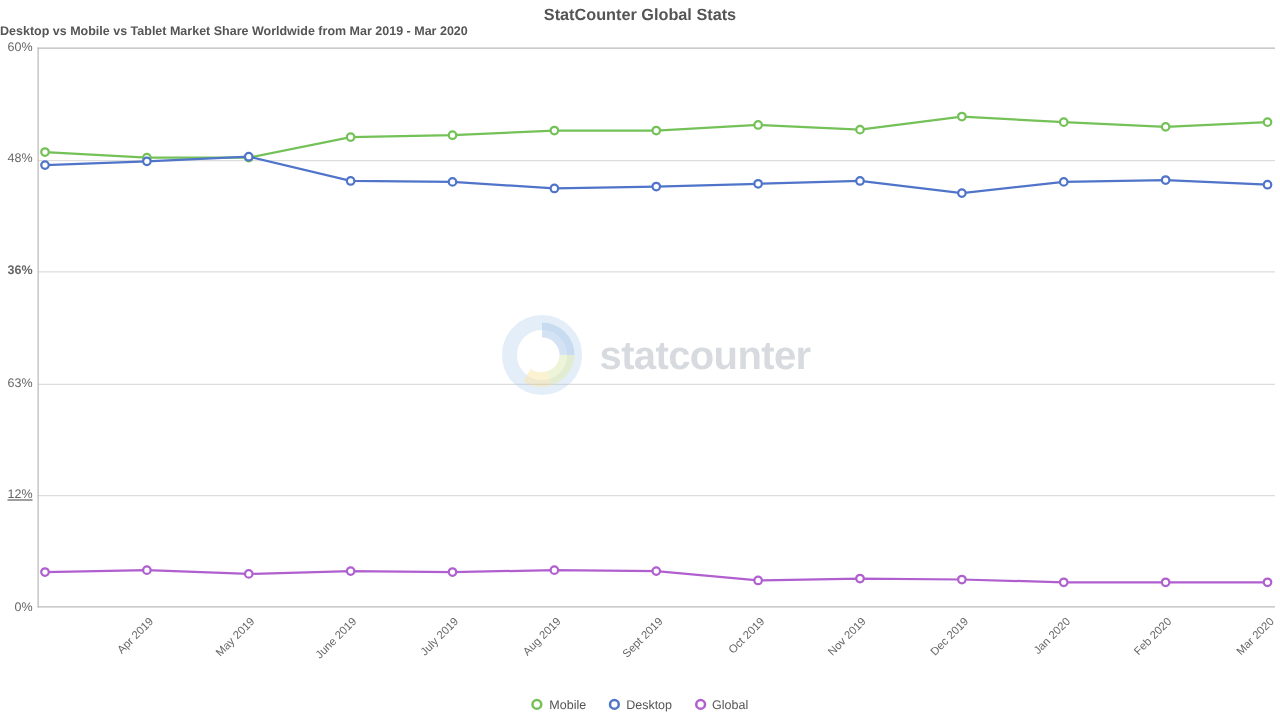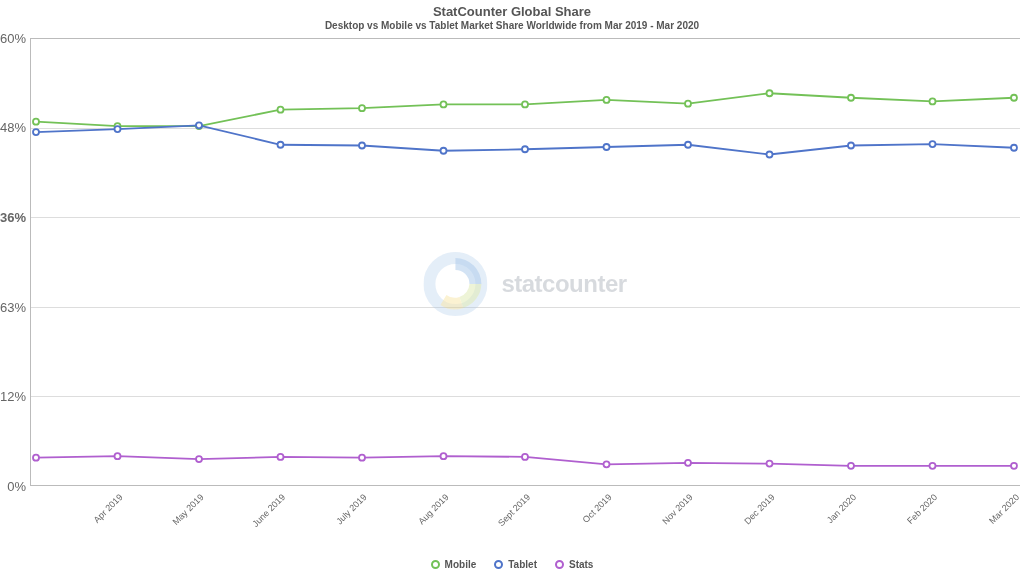--- a/index.html
+++ b/index.html
@@ -24,21 +24,20 @@
     text-align: center;
     font-weight: bold;
     font-size: 13px;
     color: #555;
   }
   .subtitle {
     position: absolute;
     top: 20px;
     left: 0;
     width: 100%;
-    text-align: center;
     font-weight: bold;
     font-size: 10px;
     color: #555;
   }
   .plot {
     position: absolute;
     left: 30px;
     top: 38px;
     width: 990px;
     height: 448px; 
@@ -55,21 +54,21 @@
     position: absolute;
     left: 0;
     width: 100%;
     height: 0;
     border-top: 1px solid #ddd;
   }
   .ytick {
     position: absolute;
     right: calc(100% + 4px);
     transform: translateY(-50%);
-    font-size: 13px;
+    font-size: 10px;
     color: #666;
     white-space: nowrap;
   }
   .xtick {
     position: absolute;
     top: calc(100% + 6px);
     font-size: 9px;
     color: #666;
     transform: rotate(-45deg);
     transform-origin: top right;
@@ -82,41 +81,40 @@
     left: 50%;
     top: 55%;
     transform: translate(-50%, -50%);
     display: flex;
     align-items: center;
     gap: 14px;
     opacity: 0.55;
     pointer-events: none;
   }
   .watermark-text {
-    font-size: 24px;
+    font-size: 32px;
     font-weight: 600;
     color: #b8bdc4;
     letter-spacing: -0.5px;
   }
   .legend {
     position: absolute;
     bottom: 6px;
     left: 0;
     width: 100%;
     display: flex;
     justify-content: center;
     gap: 18px;
     font-size: 10px;
     color: #555;
   }
   .legend-item {
     display: flex;
-    align-items: center;
+    align-items: flex-start;
     gap: 5px;
-    font-weight: bold;
   }
   .legend-marker {
     width: 9px;
     height: 9px;
     border-radius: 50%;
     background: #fff;
     border: 2px solid;
     box-sizing: border-box;
   }
   svg.lines {
@@ -131,21 +129,21 @@
   }
   path.series {
     fill: none;
     stroke-width: 1.8;
   }
 </style>
 </head>
 <body>
 
 <div class="chart-container">
-  <div class="title">StatCounter Global Share</div>
+  <div class="title">StatCounter Global Stats</div>
   <div class="subtitle">Desktop vs Mobile vs Tablet Market Share Worldwide from Mar 2019 - Mar 2020</div>
 
   <div class="plot">
       <div class="gridline" style="top: 89.6px;"></div>
       <div class="gridline" style="top: 179.2px;"></div>
       <div class="gridline" style="top: 268.8px;"></div>
       <div class="gridline" style="top: 358.4px;"></div>
     <div class="watermark">
       <svg width="64" height="64" viewBox="0 0 64 64">
         <circle cx="32" cy="32" r="26" fill="none" stroke="#a7c6e8" stroke-width="12" opacity="0.55"></circle>
@@ -196,21 +194,21 @@
         <circle cx="576.5" cy="426.3466666666667" r="3" class="pt" stroke="#b05fcf"></circle>
         <circle cx="658" cy="424.85333333333335" r="3" class="pt" stroke="#b05fcf"></circle>
         <circle cx="739.5" cy="425.6" r="3" class="pt" stroke="#b05fcf"></circle>
         <circle cx="821" cy="427.84" r="3" class="pt" stroke="#b05fcf"></circle>
         <circle cx="902.5" cy="427.84" r="3" class="pt" stroke="#b05fcf"></circle>
         <circle cx="984" cy="427.84" r="3" class="pt" stroke="#b05fcf"></circle>
       </svg>
 
     <div class="plot-border"></div>
   <div class="ytick" style="top: 448px;">0%</div>
-      <div class="ytick" style="top: 358.4px;">12%</div>
+      <div class="ytick" style="top: 358.4px; text-decoration: underline;">12%</div>
       <div class="ytick" style="top: 268.8px;">63%</div>
       <div class="ytick" style="top: 179.2px; font-weight: bold;">36%</div>
       <div class="ytick" style="top: 89px;">48%</div>
       <div class="ytick" style="top: 0px;">60%</div>
       <div style="position: absolute; left: 87.5px; top: 100%; width: 0px;">
         <div class="xtick">Apr 2019</div>
       </div>
       <div style="position: absolute; left: 169px; top: 100%; width: 0px;">
         <div class="xtick">May 2019</div>
       </div>
@@ -246,20 +244,20 @@
       </div>
     </div>
 
   <div class="legend">
     <div class="legend-item">
       <span class="legend-marker" style="border-color:#73c157"></span>
       <span>Mobile</span>
     </div>
     <div class="legend-item">
       <span class="legend-marker" style="border-color:#4f74c9"></span>
-      <span>Tablet</span>
+      <span>Desktop</span>
     </div>
     <div class="legend-item">
       <span class="legend-marker" style="border-color:#b05fcf"></span>
-      <span>Stats</span>
+      <span>Global</span>
     </div>
   </div>
 </div>
 
 </body></html>

